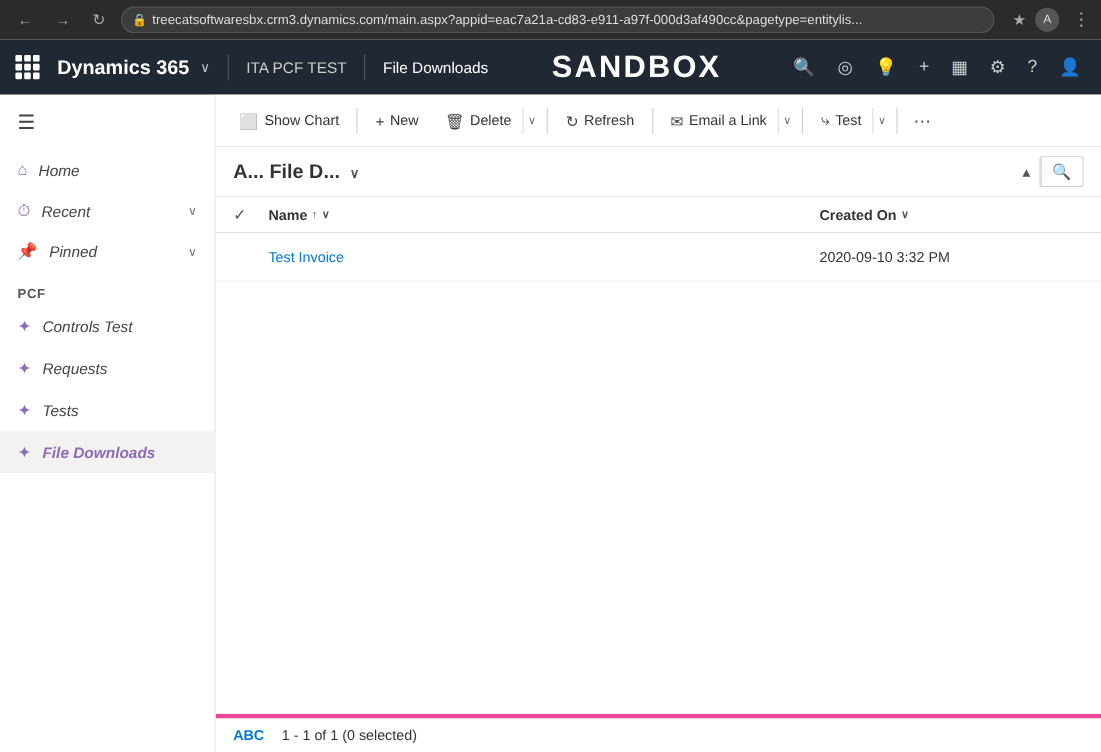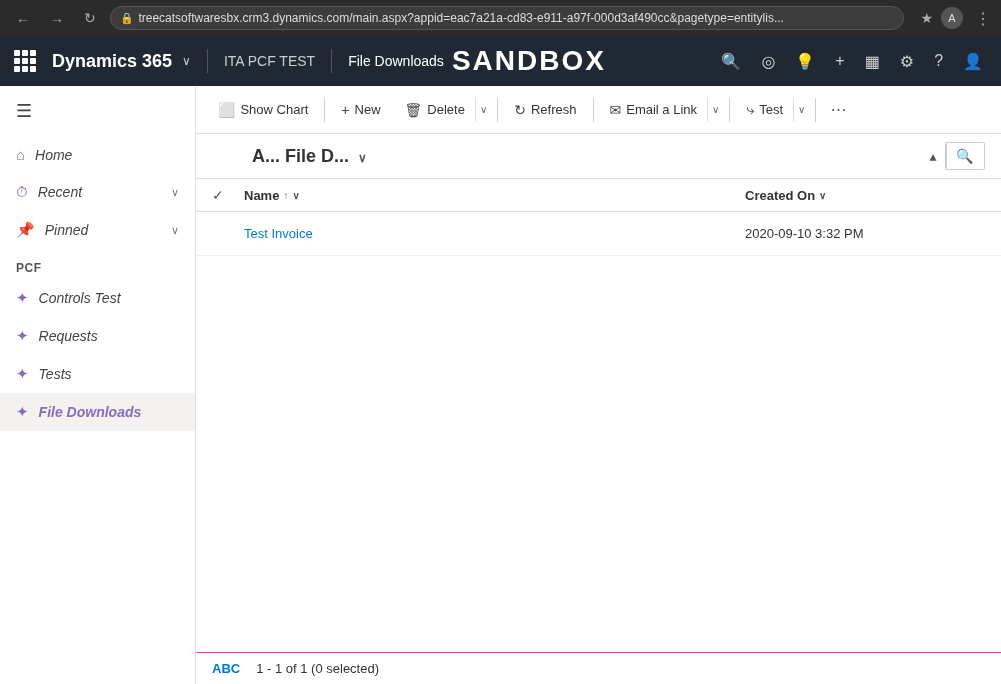--- a/index.html
+++ b/index.html
@@ -67,20 +67,21 @@
       color: #fff;
       margin-left: 4px;
       white-space: nowrap;
     }
     .top-nav-chevron { color: #ccc; font-size: 12px; cursor: pointer; margin-left: 2px; }
     .top-nav-divider { width: 1px; height: 24px; background: #555; margin: 0 8px; }
     .top-nav-breadcrumb { color: #ccc; font-size: 14px; }
     .top-nav-breadcrumb-active { color: #fff; font-size: 14px; font-weight: 500; }
     .top-nav-sandbox {
       flex: 1;
+      text-align: center;
       font-size: 28px;
       font-weight: 700;
       color: #fff;
       letter-spacing: 2px;
     }
     .top-nav-icons { display: flex; align-items: center; gap: 4px; }
     .top-nav-icon-btn {
       color: #ccc;
       font-size: 16px;
       cursor: pointer;
@@ -267,21 +268,21 @@
     .row-check { width: 32px; flex-shrink: 0; }
     .row-name { flex: 1; color: #0078d4; font-size: 13px; cursor: pointer; }
     .row-created { width: 240px; flex-shrink: 0; color: #333; font-size: 13px; }
     .check-icon { color: #555; font-size: 14px; }
 
     
     .footer {
       display: flex;
       align-items: center;
       padding: 8px 16px;
-      border-top: 1px solid #ec4899;
+      border-top: 4px solid #ec4899;
       background: #fff;
       gap: 16px;
       font-size: 13px;
       color: #555;
     }
     .footer-abc { color: #0078d4; font-weight: 600; cursor: pointer; }
     .footer-count { color: #333; }
   </style>
 </head>
 <body>
@@ -403,21 +404,21 @@
         <span class="btn-icon">⤷</span>
         <span>Test</span>
       </button>
       <span class="toolbar-dropdown-arrow">∨</span>
       <div class="toolbar-divider"></div>
       <span class="toolbar-more">⋯</span>
     </div>
 
     <div class="view-header">
       <div class="view-title view-title-partially-visible">
-        <span style="font-size:18px; font-weight:600; color:#333;margin-left:40px;">A... File D...</span>
+        <span style="font-size:18px; font-weight:600; color:#333;">A... File D...</span>
         <span style="font-size:12px; color:#555; cursor:pointer; margin-left:4px;">∨</span>
       </div>
       <span class="filter-icon">▴</span>
       <div class="search-box">
         <button class="search-btn">🔍</button>
       </div>
     </div>
 
     <div class="data-table">
 

